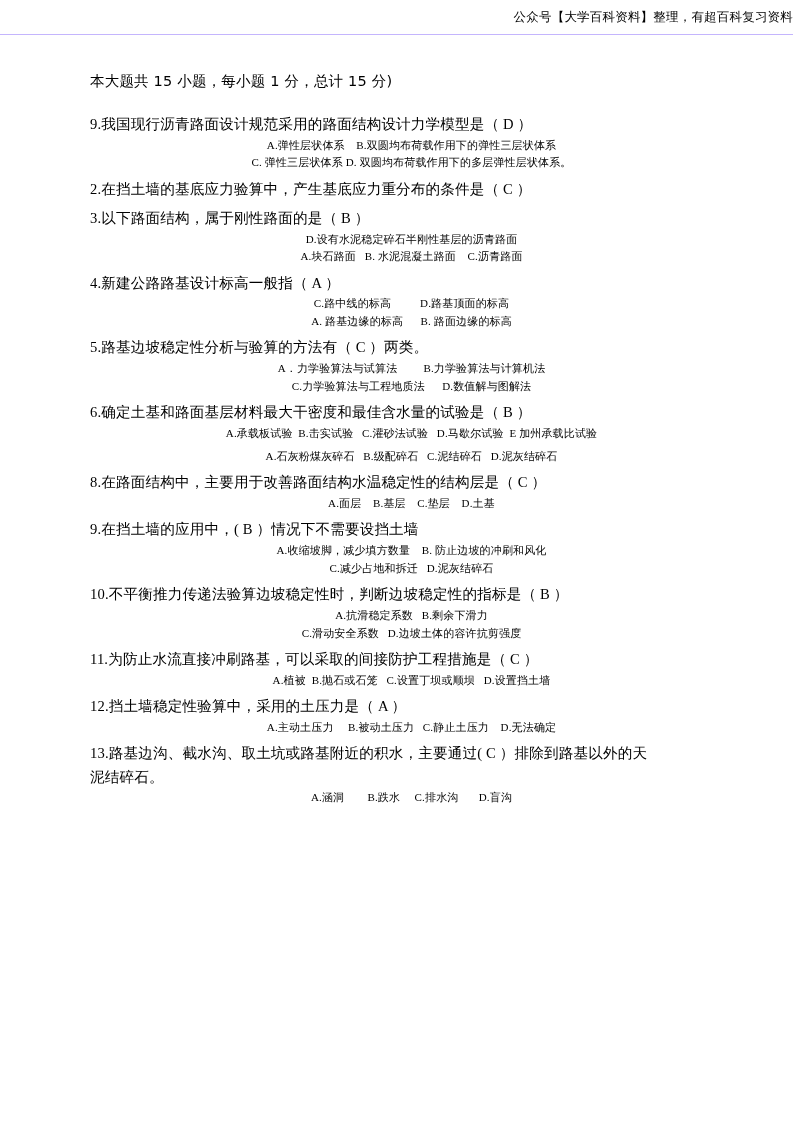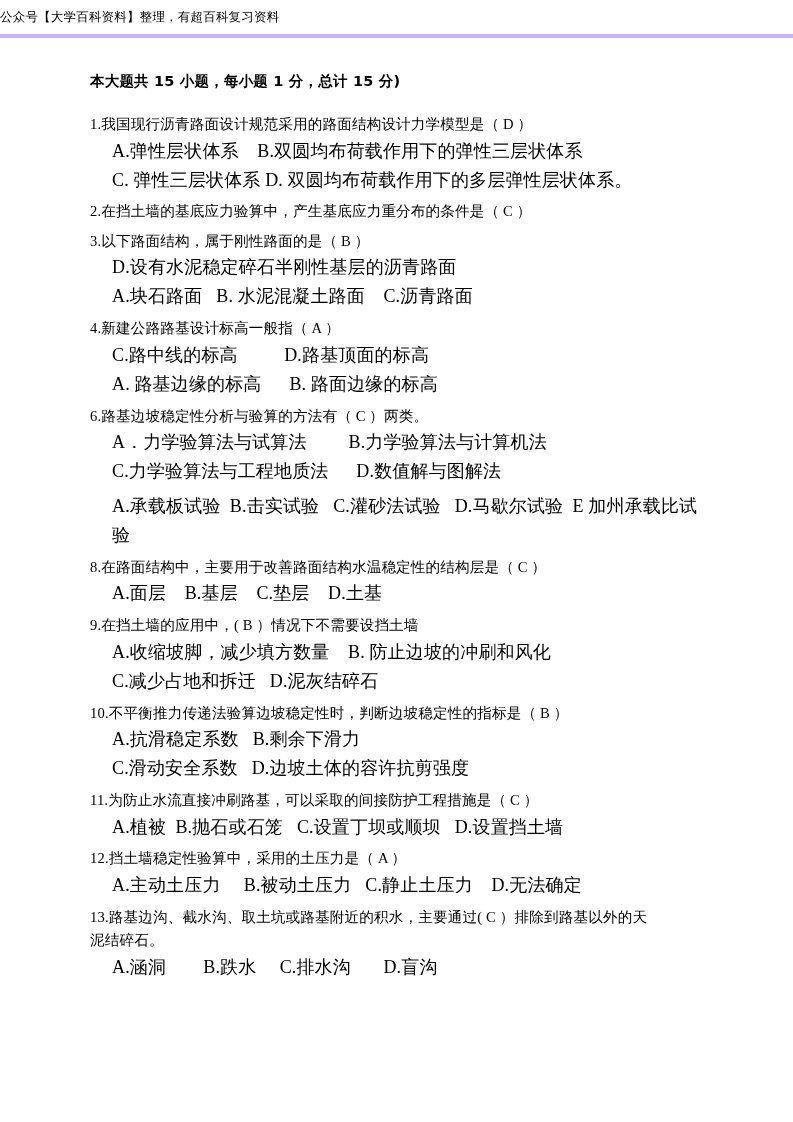--- a/index.html
+++ b/index.html
@@ -20,63 +20,64 @@
     height: 1122px;
     box-sizing: border-box;
     position: relative;
   }
   .header-bar {
     position: absolute;
     top: 0;
     left: 0;
     right: 0;
     height: 34px;
-    border-bottom: 4px solid #c4b5fd;
+    border-bottom: 1px solid #c4b5fd;
     display: flex;
     align-items: center;
-    justify-content: flex-start;
+    justify-content: flex-end;
   }
   .header-text {
     font-family: "DejaVu Sans", "Liberation Sans", sans-serif;
     font-size: 12.5px;
     letter-spacing: 0.2px;
     color: #000000;
   }
   .content {
     position: absolute;
     top: 34px;
     left: 0;
     right: 0;
     bottom: 0;
     padding: 28px 82px 0 90px;
     box-sizing: border-box;
   }
   .doc-title {
     font-family: "DejaVu Sans", "Liberation Sans", sans-serif;
-    font-weight: bold;
+    font-weight: normal;
     font-size: 14.5px;
     margin: 10px 0 22px 0;
     letter-spacing: 0.2px;
   }
   .q-block {
     margin-bottom: 5.5px;
   }
   .q-stem {
     font-size: 14.6px;
     line-height: 1.62;
     margin: 0;
     letter-spacing: 0.15px;
   }
   .q-opts {
-    font-size: 18px;
+    font-size: 11px;
     line-height: 1.62;
     margin: 0;
     padding-left: 22px;
     letter-spacing: 0.15px;
     white-space: pre-wrap;
+    text-align: center;
   }
   .q-cont {
     font-size: 14.6px;
     line-height: 1.62;
     margin: 0;
     letter-spacing: 0.15px;
   }
 </style>
 </head>
 <body>
@@ -85,21 +86,21 @@
 
   <div class="header-bar">
     <span class="header-text">公众号【大学百科资料】整理，有超百科复习资料</span>
   </div>
 
   <div class="content">
 
     <div class="doc-title">本大题共 15 小题，每小题 1 分，总计 15 分)</div>
 
     <div class="q-block">
-      <p class="q-stem">1.我国现行沥青路面设计规范采用的路面结构设计力学模型是（     D     ）</p>
+      <p class="q-stem">9.我国现行沥青路面设计规范采用的路面结构设计力学模型是（     D     ）</p>
       <p class="q-opts">A.弹性层状体系    B.双圆均布荷载作用下的弹性三层状体系</p>
       <p class="q-opts">C. 弹性三层状体系 D. 双圆均布荷载作用下的多层弹性层状体系。</p>
     </div>
 
     <div class="q-block">
       <p class="q-stem">2.在挡土墙的基底应力验算中，产生基底应力重分布的条件是（     C     ）</p>
     </div>
 
     <div class="q-block">
       <p class="q-stem">3.以下路面结构，属于刚性路面的是（ B  ）</p>
@@ -107,30 +108,32 @@
       <p class="q-opts">A.块石路面   B. 水泥混凝土路面    C.沥青路面</p>
     </div>
 
     <div class="q-block">
       <p class="q-stem">4.新建公路路基设计标高一般指（   A   ）</p>
       <p class="q-opts">C.路中线的标高          D.路基顶面的标高</p>
       <p class="q-opts">A. 路基边缘的标高      B. 路面边缘的标高</p>
     </div>
 
     <div class="q-block">
-      <p class="q-stem">6.路基边坡稳定性分析与验算的方法有（   C  ）两类。</p>
+      <p class="q-stem">5.路基边坡稳定性分析与验算的方法有（   C  ）两类。</p>
       <p class="q-opts">A．力学验算法与试算法         B.力学验算法与计算机法</p>
       <p class="q-opts">C.力学验算法与工程地质法      D.数值解与图解法</p>
     </div>
 
     <div class="q-block">
+      <p class="q-stem">6.确定土基和路面基层材料最大干密度和最佳含水量的试验是（  B     ）</p>
       <p class="q-opts">A.承载板试验  B.击实试验   C.灌砂法试验   D.马歇尔试验  E 加州承载比试验</p>
     </div>
 
     <div class="q-block">
+      <p class="q-opts">A.石灰粉煤灰碎石   B.级配碎石   C.泥结碎石   D.泥灰结碎石</p>
     </div>
 
     <div class="q-block">
       <p class="q-stem">8.在路面结构中，主要用于改善路面结构水温稳定性的结构层是（  C   ）</p>
       <p class="q-opts">A.面层    B.基层    C.垫层    D.土基</p>
     </div>
 
     <div class="q-block">
       <p class="q-stem">9.在挡土墙的应用中，( B  ）情况下不需要设挡土墙</p>
       <p class="q-opts">A.收缩坡脚，减少填方数量    B. 防止边坡的冲刷和风化</p>

